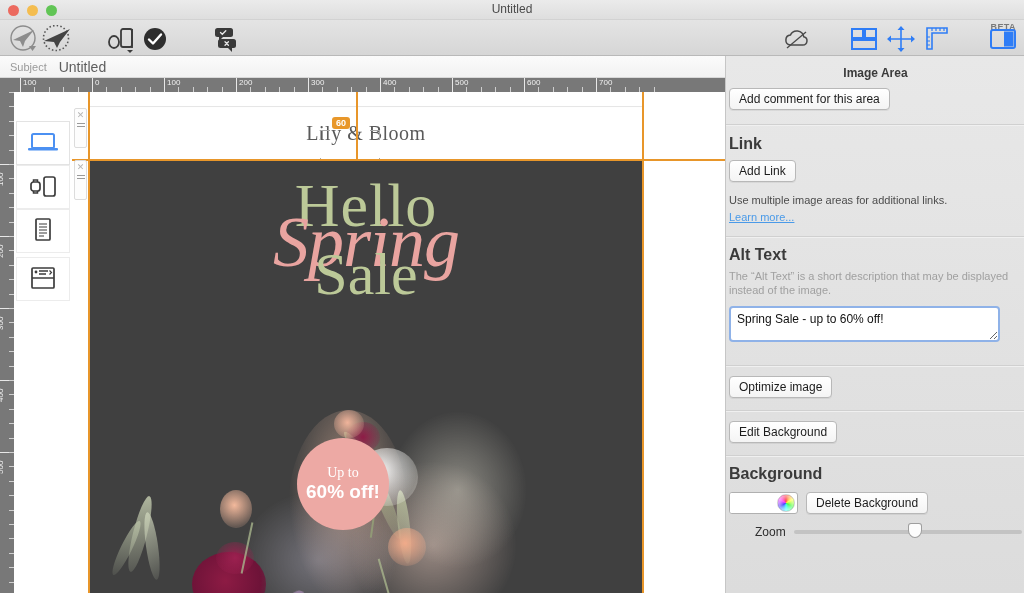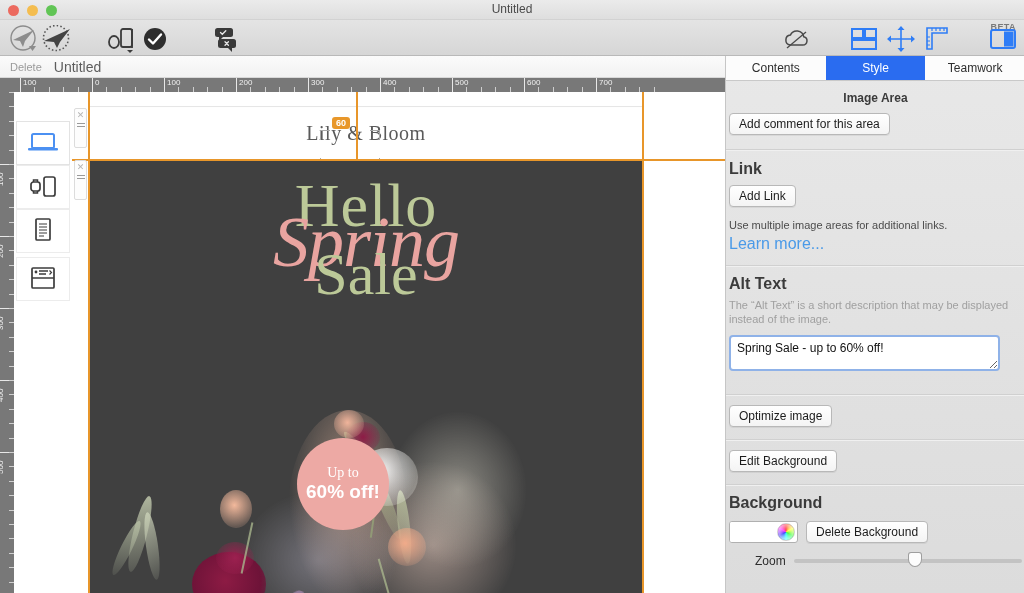--- a/index.html
+++ b/index.html
@@ -180,21 +180,21 @@
   .sec{ position:relative; padding:0 3px; }
   .divider{ height:1px; background:#d0d0d0; box-shadow:0 1px 0 #f0f0f0; margin:10px 0 0 0; }
   .sec-title{ text-align:center; font-size:12px; font-weight:bold; color:#3b3b3b; padding:10px 0 8px; }
   .lbl-bold{ font-size:16px; font-weight:bold; color:#3b3b3b; }
   .hint{ font-size:11px; color:#a0a0a0; line-height:14px; }
   .btn{
     display:inline-block; background:linear-gradient(#ffffff,#f4f4f4);
     border:1px solid #b8b8b8; border-radius:4px; font-size:12px; color:#1c1c1c;
     padding:3px 9px; box-shadow:0 1px 0 rgba(0,0,0,.06);
   }
-  .link{ font-size:16px; color:#4a9ae8; }
+  .link{ font-size:11px; color:#4a9ae8;text-decoration:underline; }
   .altinput{
     width:271px; height:36px; background:#fff; border:2px solid #8fb2e8;
     border-radius:4px; font-size:12px; color:#111; padding:4px 6px;
     outline:none; font-family:"Liberation Sans", sans-serif;
   }
   .swatch-wrap{
     display:inline-flex; align-items:center; height:22px;
     border:1px solid #b0b0b0; border-radius:3px; overflow:hidden; background:#fff;
   }
   .swatch{ width:45px; height:20px; }
@@ -305,21 +305,21 @@
 
     <div class="tb-icon" style="left:988px; top:6px; width:30px; height:26px;">
       <svg width="28" height="24" viewBox="0 0 28 24">
         <rect x="2" y="3" width="24" height="18" rx="2" fill="none" stroke="#2f7df6" stroke-width="2"></rect>
         <rect x="15" y="4.5" width="9.5" height="15" fill="#2f7df6"></rect>
       </svg>
     </div>
   </div>
 
   <div class="subjectbar">
-    <span class="subject-label">Delete</span>
+    <span class="subject-label">Subject</span>
     <span class="subject-value">Untitled</span>
   </div>
 
   <div class="ruler-h" id="rulerH">
       <div class="rh-major" style="left: 20px;"></div>
       <div class="rh-label" style="left: 21px;">100</div>
       <div class="rh-minor" style="left: 34.4px;"></div>
       <div class="rh-minor" style="left: 48.8px;"></div>
       <div class="rh-minor" style="left: 63.2px;"></div>
       <div class="rh-minor" style="left: 77.6px;"></div>
@@ -532,25 +532,20 @@
       <span class="rh-x">✕</span>
       <span class="rh-grip"></span>
     </div>
     <div class="rowhandle" style="left:2px; top:68px; height:40px;">
       <span class="rh-x">✕</span>
       <span class="rh-grip"></span>
     </div>
   </div>
 
   <div class="panel">
-    <div class="tabs">
-      <div class="tab">Contents</div>
-      <div class="tab active">Style</div>
-      <div class="tab">Teamwork</div>
-    </div>
 
     <div class="panel-body">
 
       <div class="sec">
         <div class="sec-title">Image Area</div>
         <span class="btn">Add comment for this area</span>
       </div>
       <div class="divider" style="margin-top:14px;"></div>
 
       <div class="sec" style="padding-top:10px;">

